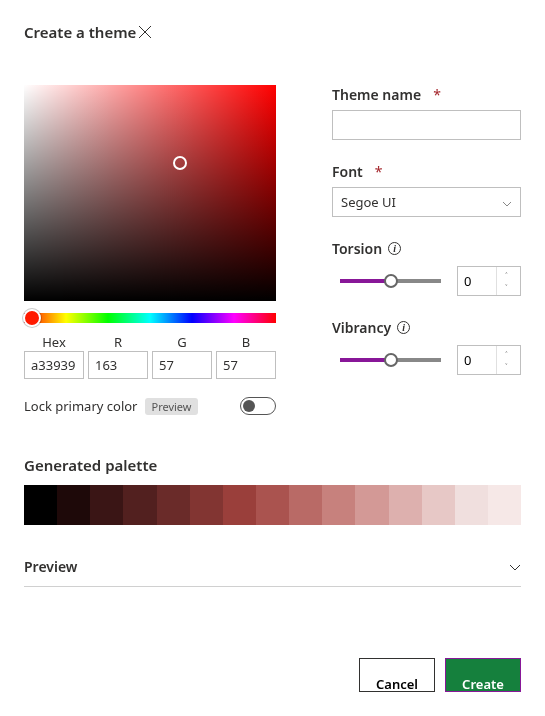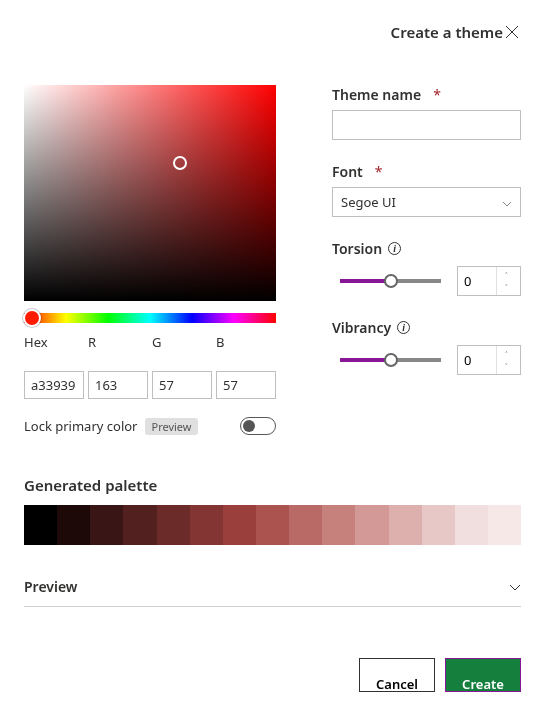--- a/index.html
+++ b/index.html
@@ -9,21 +9,21 @@
     font-size: 14px;
     color: #323130;
     background: #fff;
     width: 545px;
     height: 716px;
     padding: 22px 24px;
     position: relative;
   }
   .header {
     display: flex;
-    justify-content: flex-end;
+    justify-content: flex-start;
     align-items: flex-start;
     margin-bottom: 40px;
   }
   .title {
     font-size: 15px;
     font-weight: 600;
   }
   .close {
     cursor: pointer;
     padding: 2px;
@@ -78,21 +78,22 @@
   }
   .inputs-row {
     display: flex;
     gap: 4px;
     margin-top: 10px;
   }
   .inputs-row .group { display: flex; flex-direction: column; }
   .inputs-row label {
     font-size: 13px;
     color: #323130;
-    margin-bottom: 20px;
+    margin-bottom: 0;
+    text-align: center;
   }
   .inputs-row input {
     border: 1px solid #bfbfbf;
     padding: 5px 6px;
     font-size: 13px;
     font-family: inherit;
     border-radius: 0;
     color: #323130;
     height: 28px;
   }

